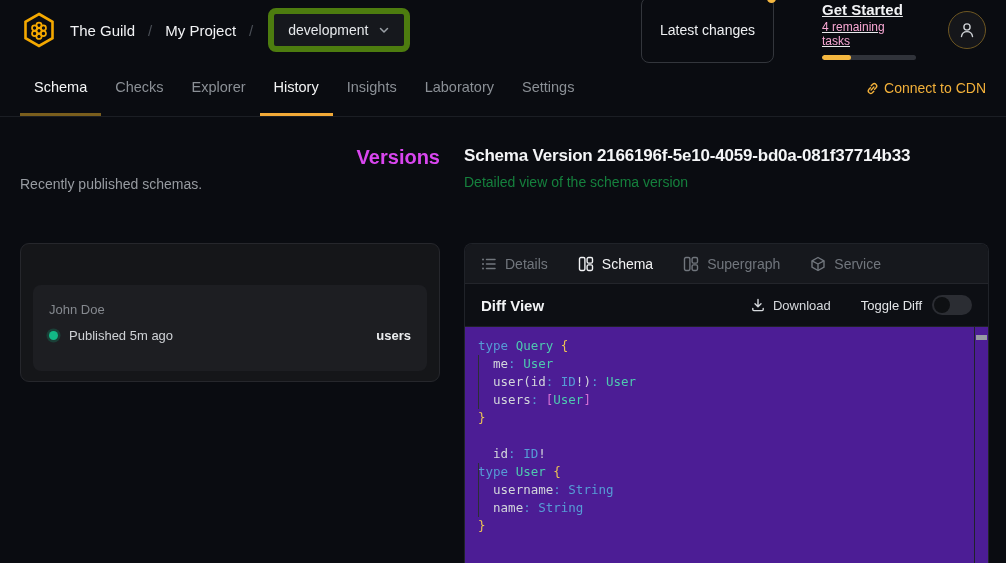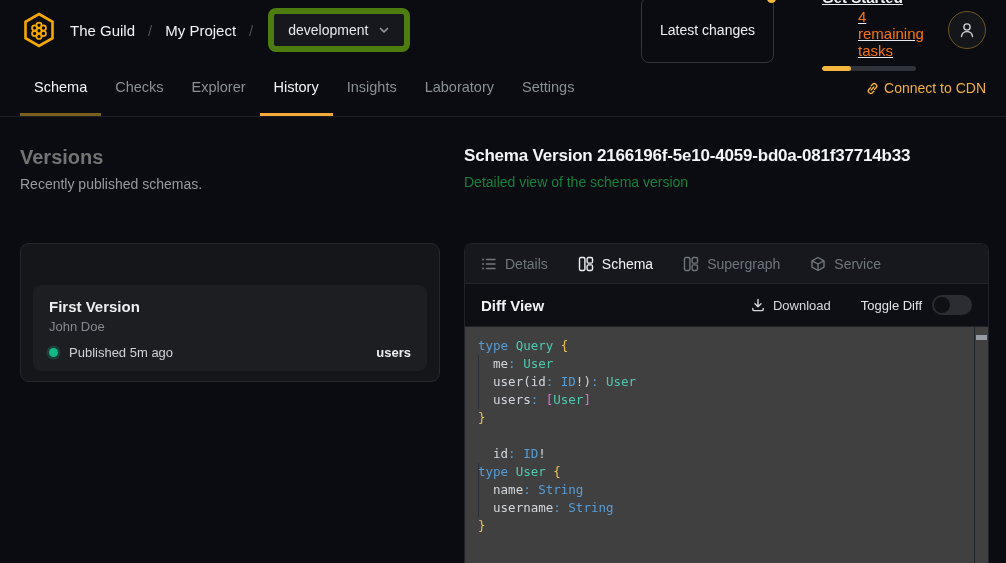--- a/index.html
+++ b/index.html
@@ -22,42 +22,42 @@
     border:6px solid #4d7c0f; background:#16181d; border-radius:8px;
     padding:8px 14px; font-size:14px; color:#e6e8eb; cursor:pointer; margin-left:2px; }
   .header-right { margin-left:auto; display:flex; align-items:center; }
   .latest-btn { position:relative; border:1px solid #33363c; border-radius:8px;
     background:transparent; color:#eef0f2; font-size:14px; padding:24px 18px;
     font-family:inherit; cursor:pointer; }
   .latest-dot { position:absolute; top:-4px; right:-3px; width:9px; height:9px;
     border-radius:50%; background:#f4b740; }
   .get-started { margin-left:48px; width:94px;text-decoration:underline; }
   .gs-title { font-size:15px; font-weight:600; color:#f2f3f5; line-height:18px; }
-  .gs-sub { font-size:15px; color:#f97316; margin-top:1px;margin-left:36px; }
+  .gs-sub { font-size:12px; color:#f9a8d4; margin-top:1px; }
   .gs-bar { margin-top:7px; height:5px; border-radius:3px; background:#30333a; overflow:hidden; cursor:pointer; }
   .gs-fill { height:100%; border-radius:3px; background:#f4b740; }
   .avatar { margin-left:32px; width:38px; height:38px; border-radius:50%;
     border:1.5px solid #6e5722; background:#15161a; display:flex;
     align-items:center; justify-content:center; cursor:pointer; }
 
   
   .nav { position:absolute; top:60px; left:0; right:0; height:57px;
     border-bottom:1px solid #1b1e24; display:flex; align-items:stretch; padding:0 20px; }
   .nav-tab { display:flex; align-items:center; padding:0 14px; font-size:14.5px;
     color:#8b9096; cursor:pointer; border-bottom:3px solid transparent; }
   .nav-tab.section { color:#f4f5f6; border-bottom-color:#7a5e1d; }
   .nav-tab.active { color:#f4f5f6; border-bottom-color:#f2aa38; }
   .cdn-link { margin-left:auto; display:flex; align-items:center; gap:4px;
     color:#f3b13a; font-size:14px; cursor:pointer; }
 
   
   .main { position:absolute; top:118px; left:0; right:0; bottom:0; }
 
   .versions-panel { position:absolute; left:20px; top:28px; width:420px; bottom:0; }
-  .panel-title { font-size:20px; font-weight:700; color:#737373; }
+  .panel-title { font-size:20px; font-weight:700; color:#d946ef;text-align:right; }
   .panel-sub { font-size:14px; color:#979ba1; margin-top:7px; }
   .outer-card { position:absolute; top:97px; left:0; width:420px; height:139px;
     background:#151619; border:1px solid #26272c; border-radius:9px; }
   .version-item { position:absolute; top:41px; left:12px; right:12px; height:86px;
     background:#1d1e22; border-radius:8px; padding:13px 16px; cursor:pointer; }
   .vi-name { font-size:15px; font-weight:600; color:#eceef0; }
   .vi-author { font-size:13px; color:#85898f; margin-top:4px; }
   .vi-status-row { display:flex; align-items:center; margin-top:11px; }
   .status-dot { width:9px; height:9px; border-radius:50%; background:#12b886;
     box-shadow:0 0 0 2.5px rgba(18,184,134,0.22); margin-right:11px; }
@@ -78,21 +78,21 @@
     display:flex; align-items:center; padding:0 16px; }
   .diff-title { font-size:15px; font-weight:700; color:#f2f3f5; }
   .download { margin-left:auto; display:flex; align-items:center; gap:8px;
     font-size:13px; color:#d6d9dd; cursor:pointer; }
   .toggle-label { font-size:13px; color:#e3e5e8; margin-left:30px; }
   .switch { width:40px; height:20px; border-radius:10px; background:#2b2d33;
     margin-left:10px; position:relative; cursor:pointer; }
   .switch .knob { position:absolute; top:2px; left:2px; width:16px; height:16px;
     border-radius:50%; background:#0e1013; }
 
-  .codearea { flex:1; background:#404040; position:relative;
+  .codearea { flex:1; background:#4c1d95; position:relative;
     font-family:"DejaVu Sans Mono","Liberation Mono",monospace;
     font-size:12.5px; line-height:18px; padding:10px 16px 0 13px; overflow:hidden; }
   .code-line { white-space:pre; height:18px; }
   .tok-k { color:#569cd6; }
   .tok-t { color:#4ec9b0; }
   .tok-y { color:#edc554; }
   .tok-m { color:#d670d6; }
   .tok-p { color:#d2d6db; }
   .indent-guide { position:absolute; width:1px; background:#2b2f36; left:13px; }
   .scrollcol { position:absolute; top:0; right:0; bottom:0; width:14px;
@@ -166,21 +166,20 @@
   </span>
 </nav>
 
 <main class="main">
 
   <section class="versions-panel">
     <h2 class="panel-title">Versions</h2>
     <div class="panel-sub">Recently published schemas.</div>
     <div class="outer-card">
       <div class="version-item">
-        <div class="vi-name">First Version</div>
         <div class="vi-author">John Doe</div>
         <div class="vi-status-row">
           <span class="status-dot"></span>
           <span class="vi-status">Published 5m ago</span>
           <span class="vi-service">users</span>
         </div>
       </div>
     </div>
   </section>
 
@@ -251,22 +250,22 @@
       <div class="codearea">
         <div>
             <div class="code-line"><span class="tok-k">type </span><span class="tok-t">Query </span><span class="tok-y">{</span></div>
             <div class="code-line"><span class="tok-p">  me</span><span class="tok-k">:</span><span class="tok-p"> </span><span class="tok-t">User</span></div>
             <div class="code-line"><span class="tok-p">  user(id</span><span class="tok-k">:</span><span class="tok-p"> </span><span class="tok-k">ID</span><span class="tok-p">!)</span><span class="tok-k">:</span><span class="tok-p"> </span><span class="tok-t">User</span></div>
             <div class="code-line"><span class="tok-p">  users</span><span class="tok-k">:</span><span class="tok-p"> </span><span class="tok-m">[</span><span class="tok-t">User</span><span class="tok-m">]</span></div>
             <div class="code-line"><span class="tok-y">}</span></div>
             <div class="code-line">&nbsp;</div>
             <div class="code-line"><span class="tok-p">  id</span><span class="tok-k">:</span><span class="tok-p"> </span><span class="tok-k">ID</span><span class="tok-p">!</span></div>
             <div class="code-line"><span class="tok-k">type </span><span class="tok-t">User </span><span class="tok-y">{</span></div>
+            <div class="code-line"><span class="tok-p">  username</span><span class="tok-k">:</span><span class="tok-p"> </span><span class="tok-k">String</span></div>
             <div class="code-line"><span class="tok-p">  name</span><span class="tok-k">:</span><span class="tok-p"> </span><span class="tok-k">String</span></div>
-            <div class="code-line"><span class="tok-p">  username</span><span class="tok-k">:</span><span class="tok-p"> </span><span class="tok-k">String</span></div>
             <div class="code-line"><span class="tok-y">}</span></div>
           </div>
         <div class="scrollcol">
           <div class="scroll-thumb"></div>
         </div>
       <div class="indent-guide" style="top: 28px; height: 54px;"></div>
           <div class="indent-guide" style="top: 136px; height: 54px;"></div>
         </div>
     </div>
   </section>

